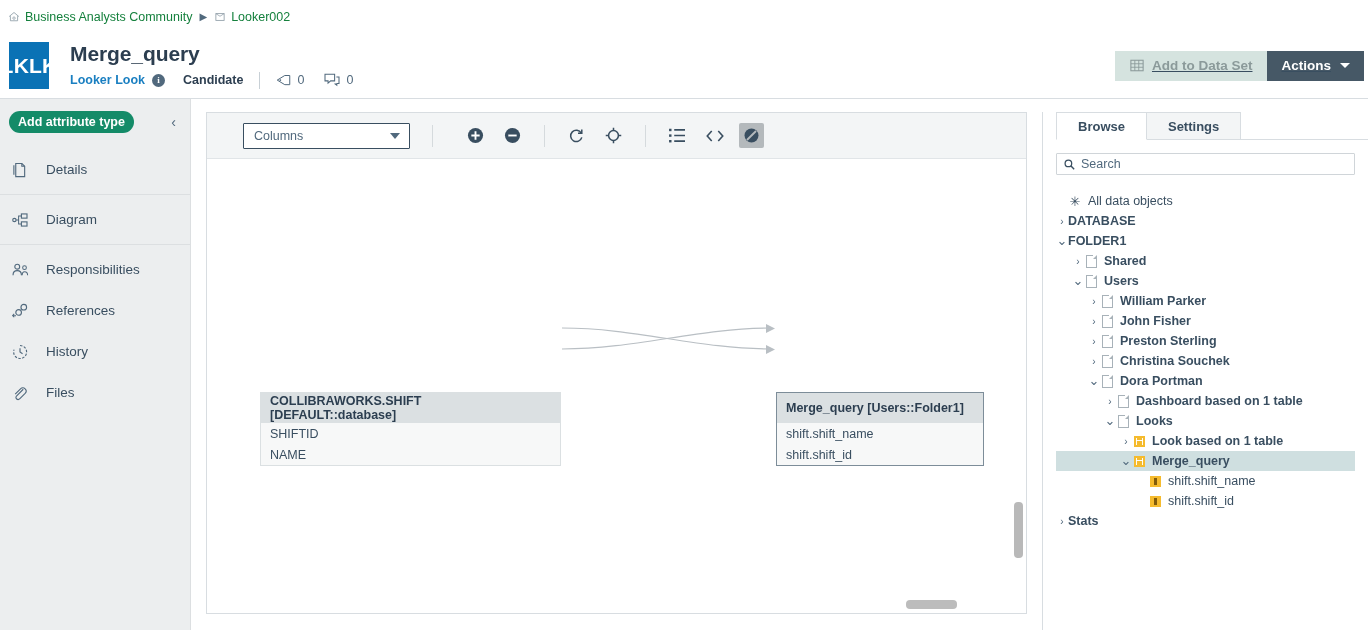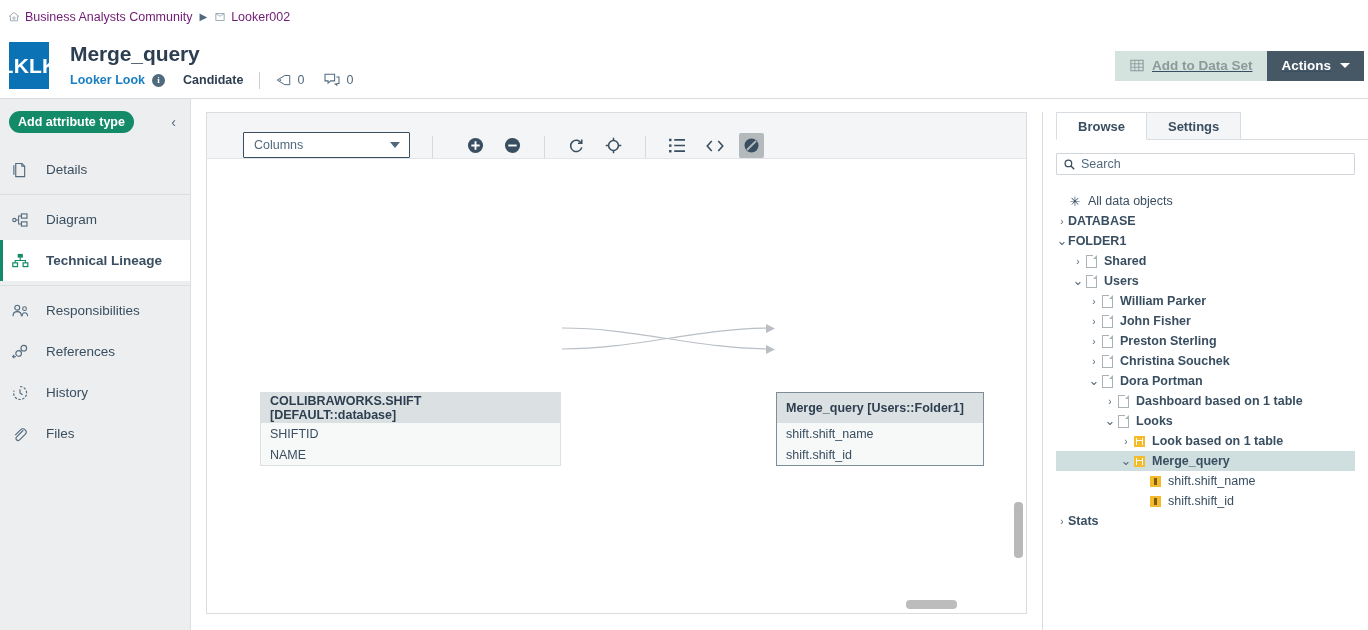--- a/index.html
+++ b/index.html
@@ -15,21 +15,21 @@
   .breadcrumb {
     height: 33px;
     display: flex; align-items: center;
     padding-left: 8px;
     font-size: 12.5px;
     color: #51697d;
     background: #fff;
   }
   .breadcrumb .bc-icon { margin-right: 5px; color: #8c9ba5; display:inline-flex; }
   .breadcrumb .bc-sep { margin: 0 7px; color: #51697d; font-size: 10px; }
-  .breadcrumb a { color: #701a75; text-decoration: none; }
+  .breadcrumb a { color: #15803d; text-decoration: none; }
 
   
   .header {
     height: 66px;
     border-bottom: 1px solid #d8dde1;
     display: flex; align-items: center;
     padding: 0 0 0 9px;
     position: relative;
     background: #fff;
   }
@@ -155,21 +155,21 @@
     border: 1px solid #d8dde1;
     height: 502px;
     position: relative;
     background: #fff;
     overflow: hidden;
   }
   .toolbar {
     height: 46px;
     background: #f3f5f6;
     border-bottom: 1px solid #e1e5e8;
-    display: flex; align-items: flex-end;
+    display: flex; align-items: center;
     padding-left: 36px;
   }
   .select-columns {
     width: 167px; height: 26px;
     border: 1px solid #394e60;
     background: #fff;
     font-size: 12.5px; color: #51697d;
     display: flex; align-items: center;
     padding: 0 8px 0 10px;
     position: relative;
@@ -416,31 +416,20 @@
         <span class="nav-ico">
           <svg width="16" height="14" viewBox="0 0 17 15">
               <circle cx="2.5" cy="7.5" r="1.8" fill="none" stroke="currentColor" stroke-width="1.2"></circle>
               <rect x="10" y="1" width="6" height="4.5" fill="none" stroke="currentColor" stroke-width="1.2"></rect>
               <rect x="10" y="9.5" width="6" height="4.5" fill="none" stroke="currentColor" stroke-width="1.2"></rect>
               <path d="M4.4 7.5 H7 V3.2 H10 M7 7.5 V11.7 H10" fill="none" stroke="currentColor" stroke-width="1.1"></path>
             </svg>
         </span>
         <span>Diagram</span>
       </div>
-      <div class="navitem active">
-        <span class="nav-ico">
-          <svg width="17" height="15" viewBox="0 0 18 16">
-              <rect x="6" y="1" width="5.5" height="4" fill="currentColor"></rect>
-              <rect x="0.8" y="10.5" width="5" height="4" fill="none" stroke="currentColor" stroke-width="1.3"></rect>
-              <rect x="11.8" y="10.5" width="5" height="4" fill="none" stroke="currentColor" stroke-width="1.3"></rect>
-              <path d="M8.7 5 V8 M3.3 10.5 V8 H14.3 V10.5" fill="none" stroke="currentColor" stroke-width="1.2"></path>
-            </svg>
-        </span>
-        <span>Technical Lineage</span>
-      </div>
     </div>
 
     <div class="navgroup">
       <div class="navitem">
         <span class="nav-ico">
           <svg width="17" height="14" viewBox="0 0 18 15">
               <circle cx="5.5" cy="4" r="2.6" fill="none" stroke="currentColor" stroke-width="1.2"></circle>
               <path d="M1 13 C1 9.5 3 8.2 5.5 8.2 C8 8.2 10 9.5 10 13" fill="none" stroke="currentColor" stroke-width="1.2"></path>
               <circle cx="13.3" cy="5" r="2" fill="none" stroke="currentColor" stroke-width="1.1"></circle>
               <path d="M10.8 13 C10.8 10.3 12 9.3 13.4 9.3 C15 9.3 16.6 10.3 16.6 13" fill="none" stroke="currentColor" stroke-width="1.1"></path>

